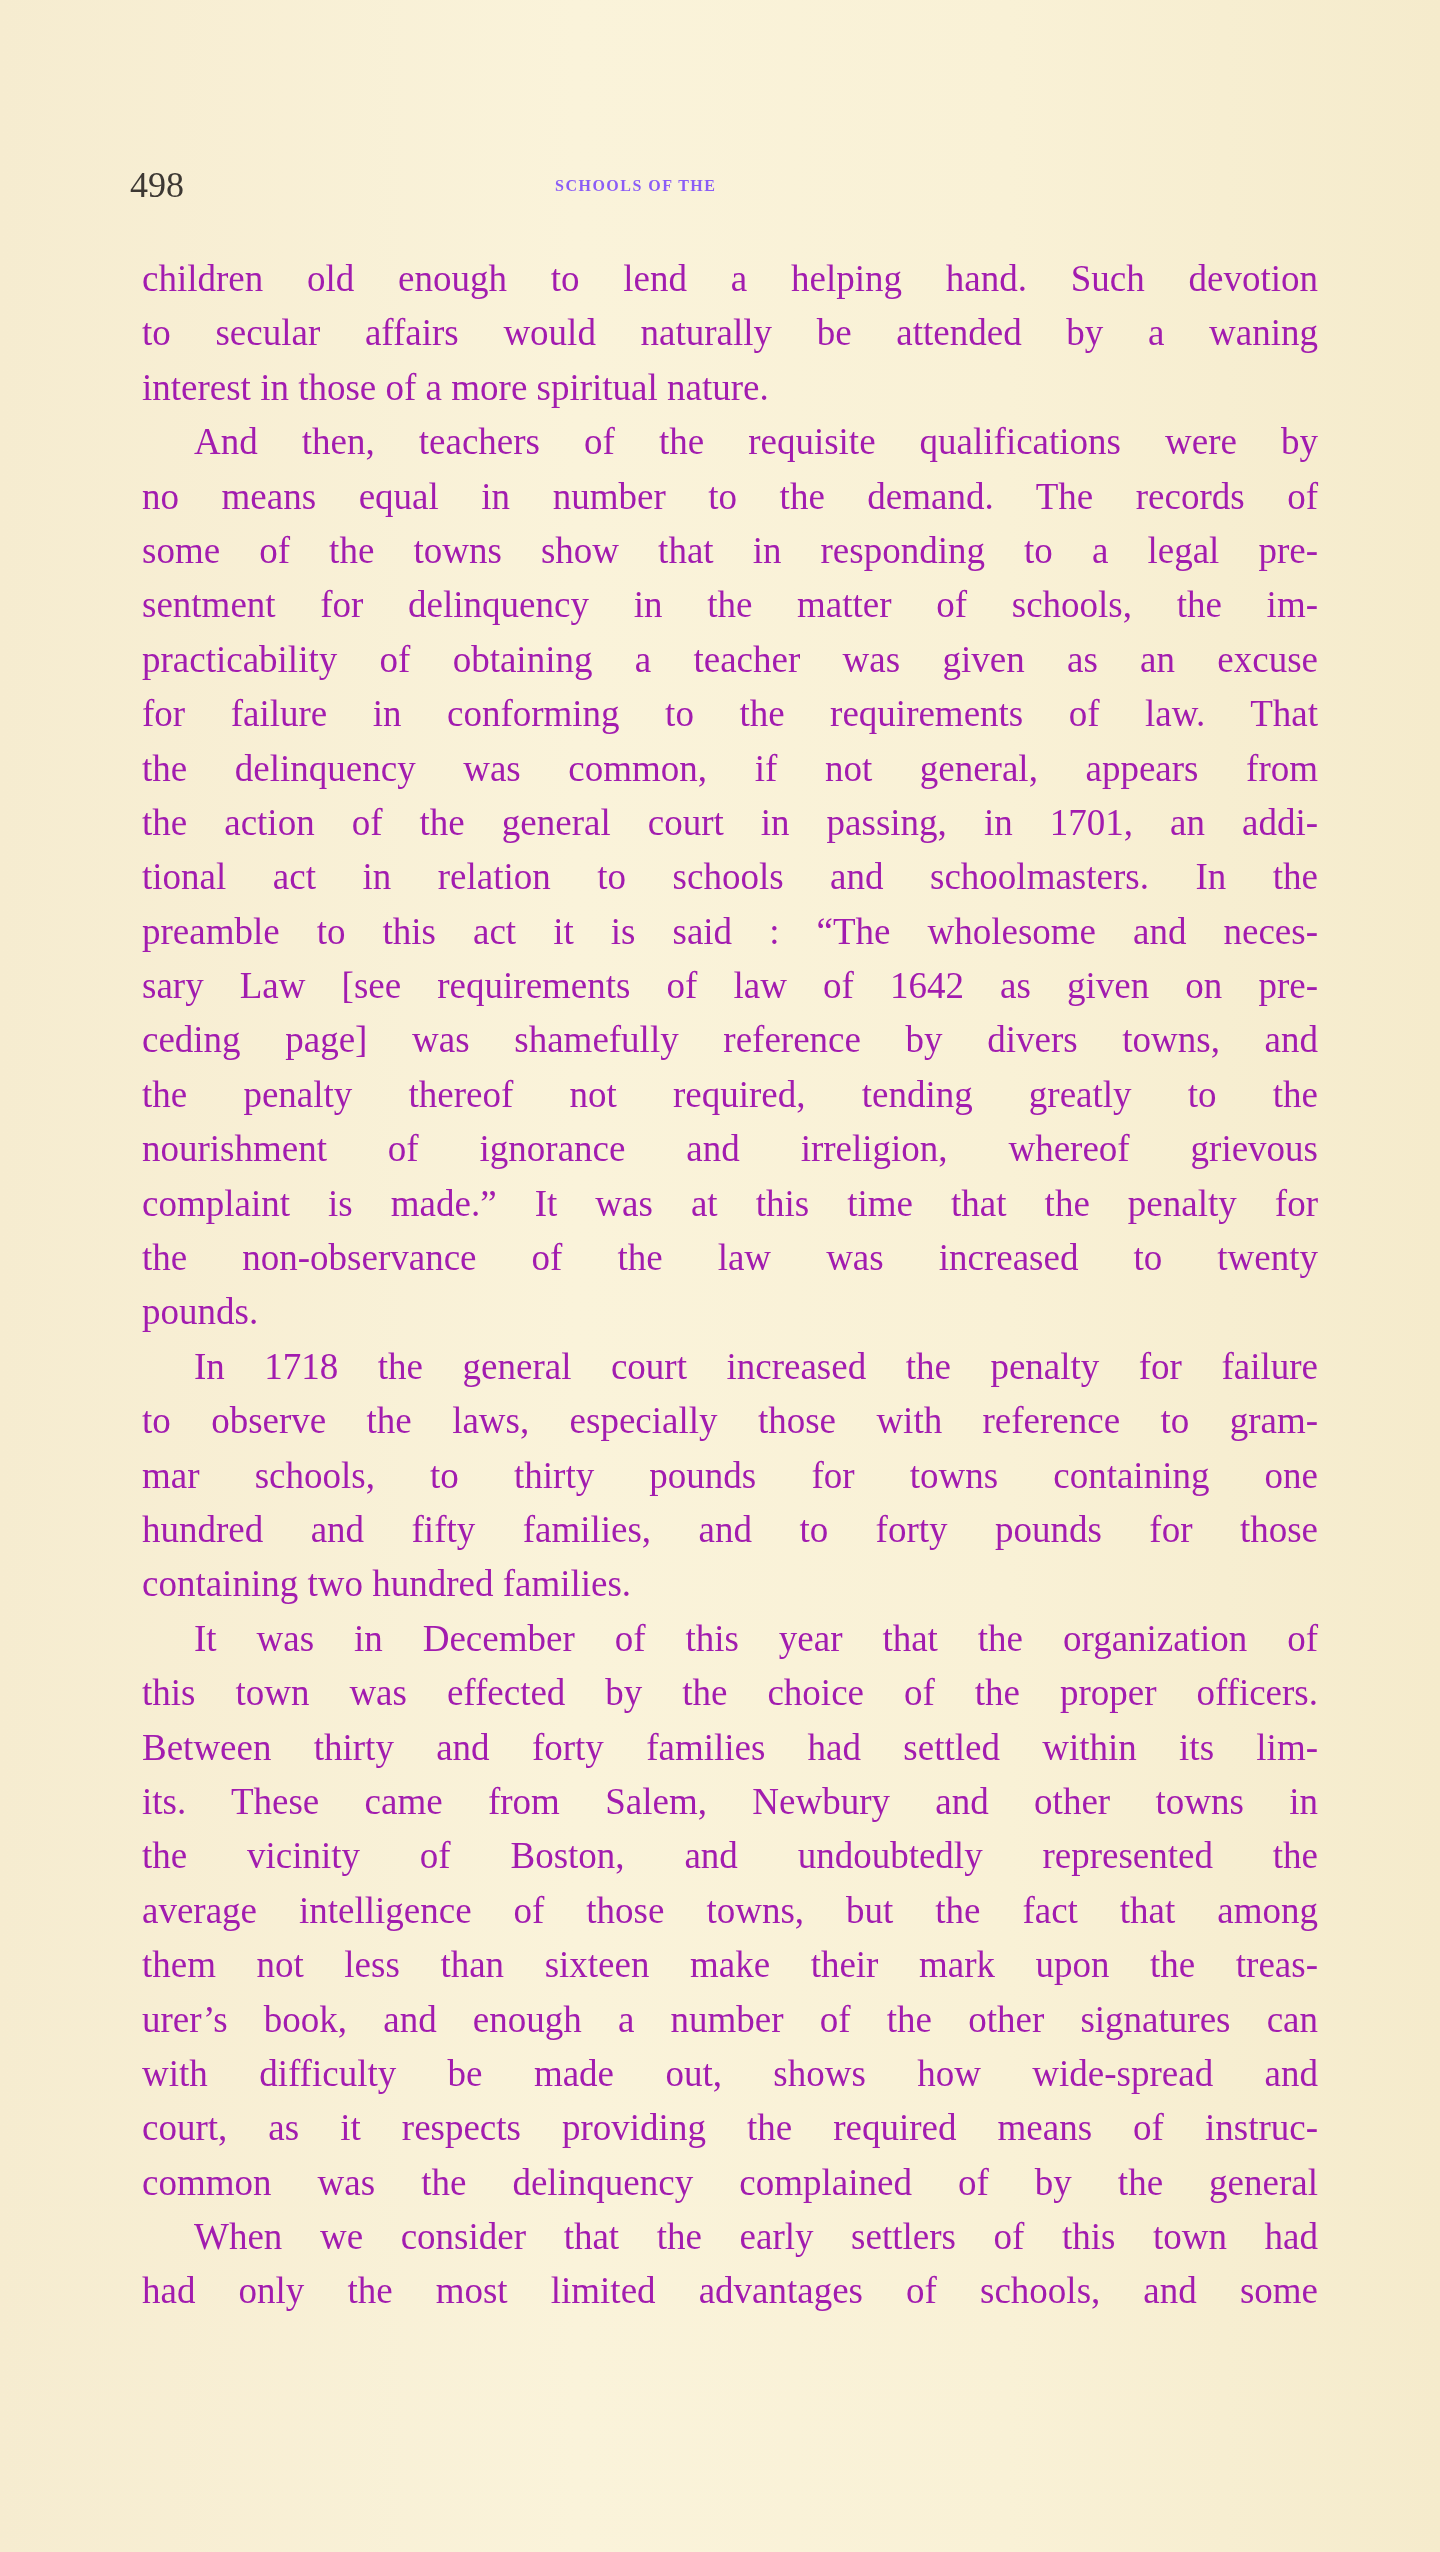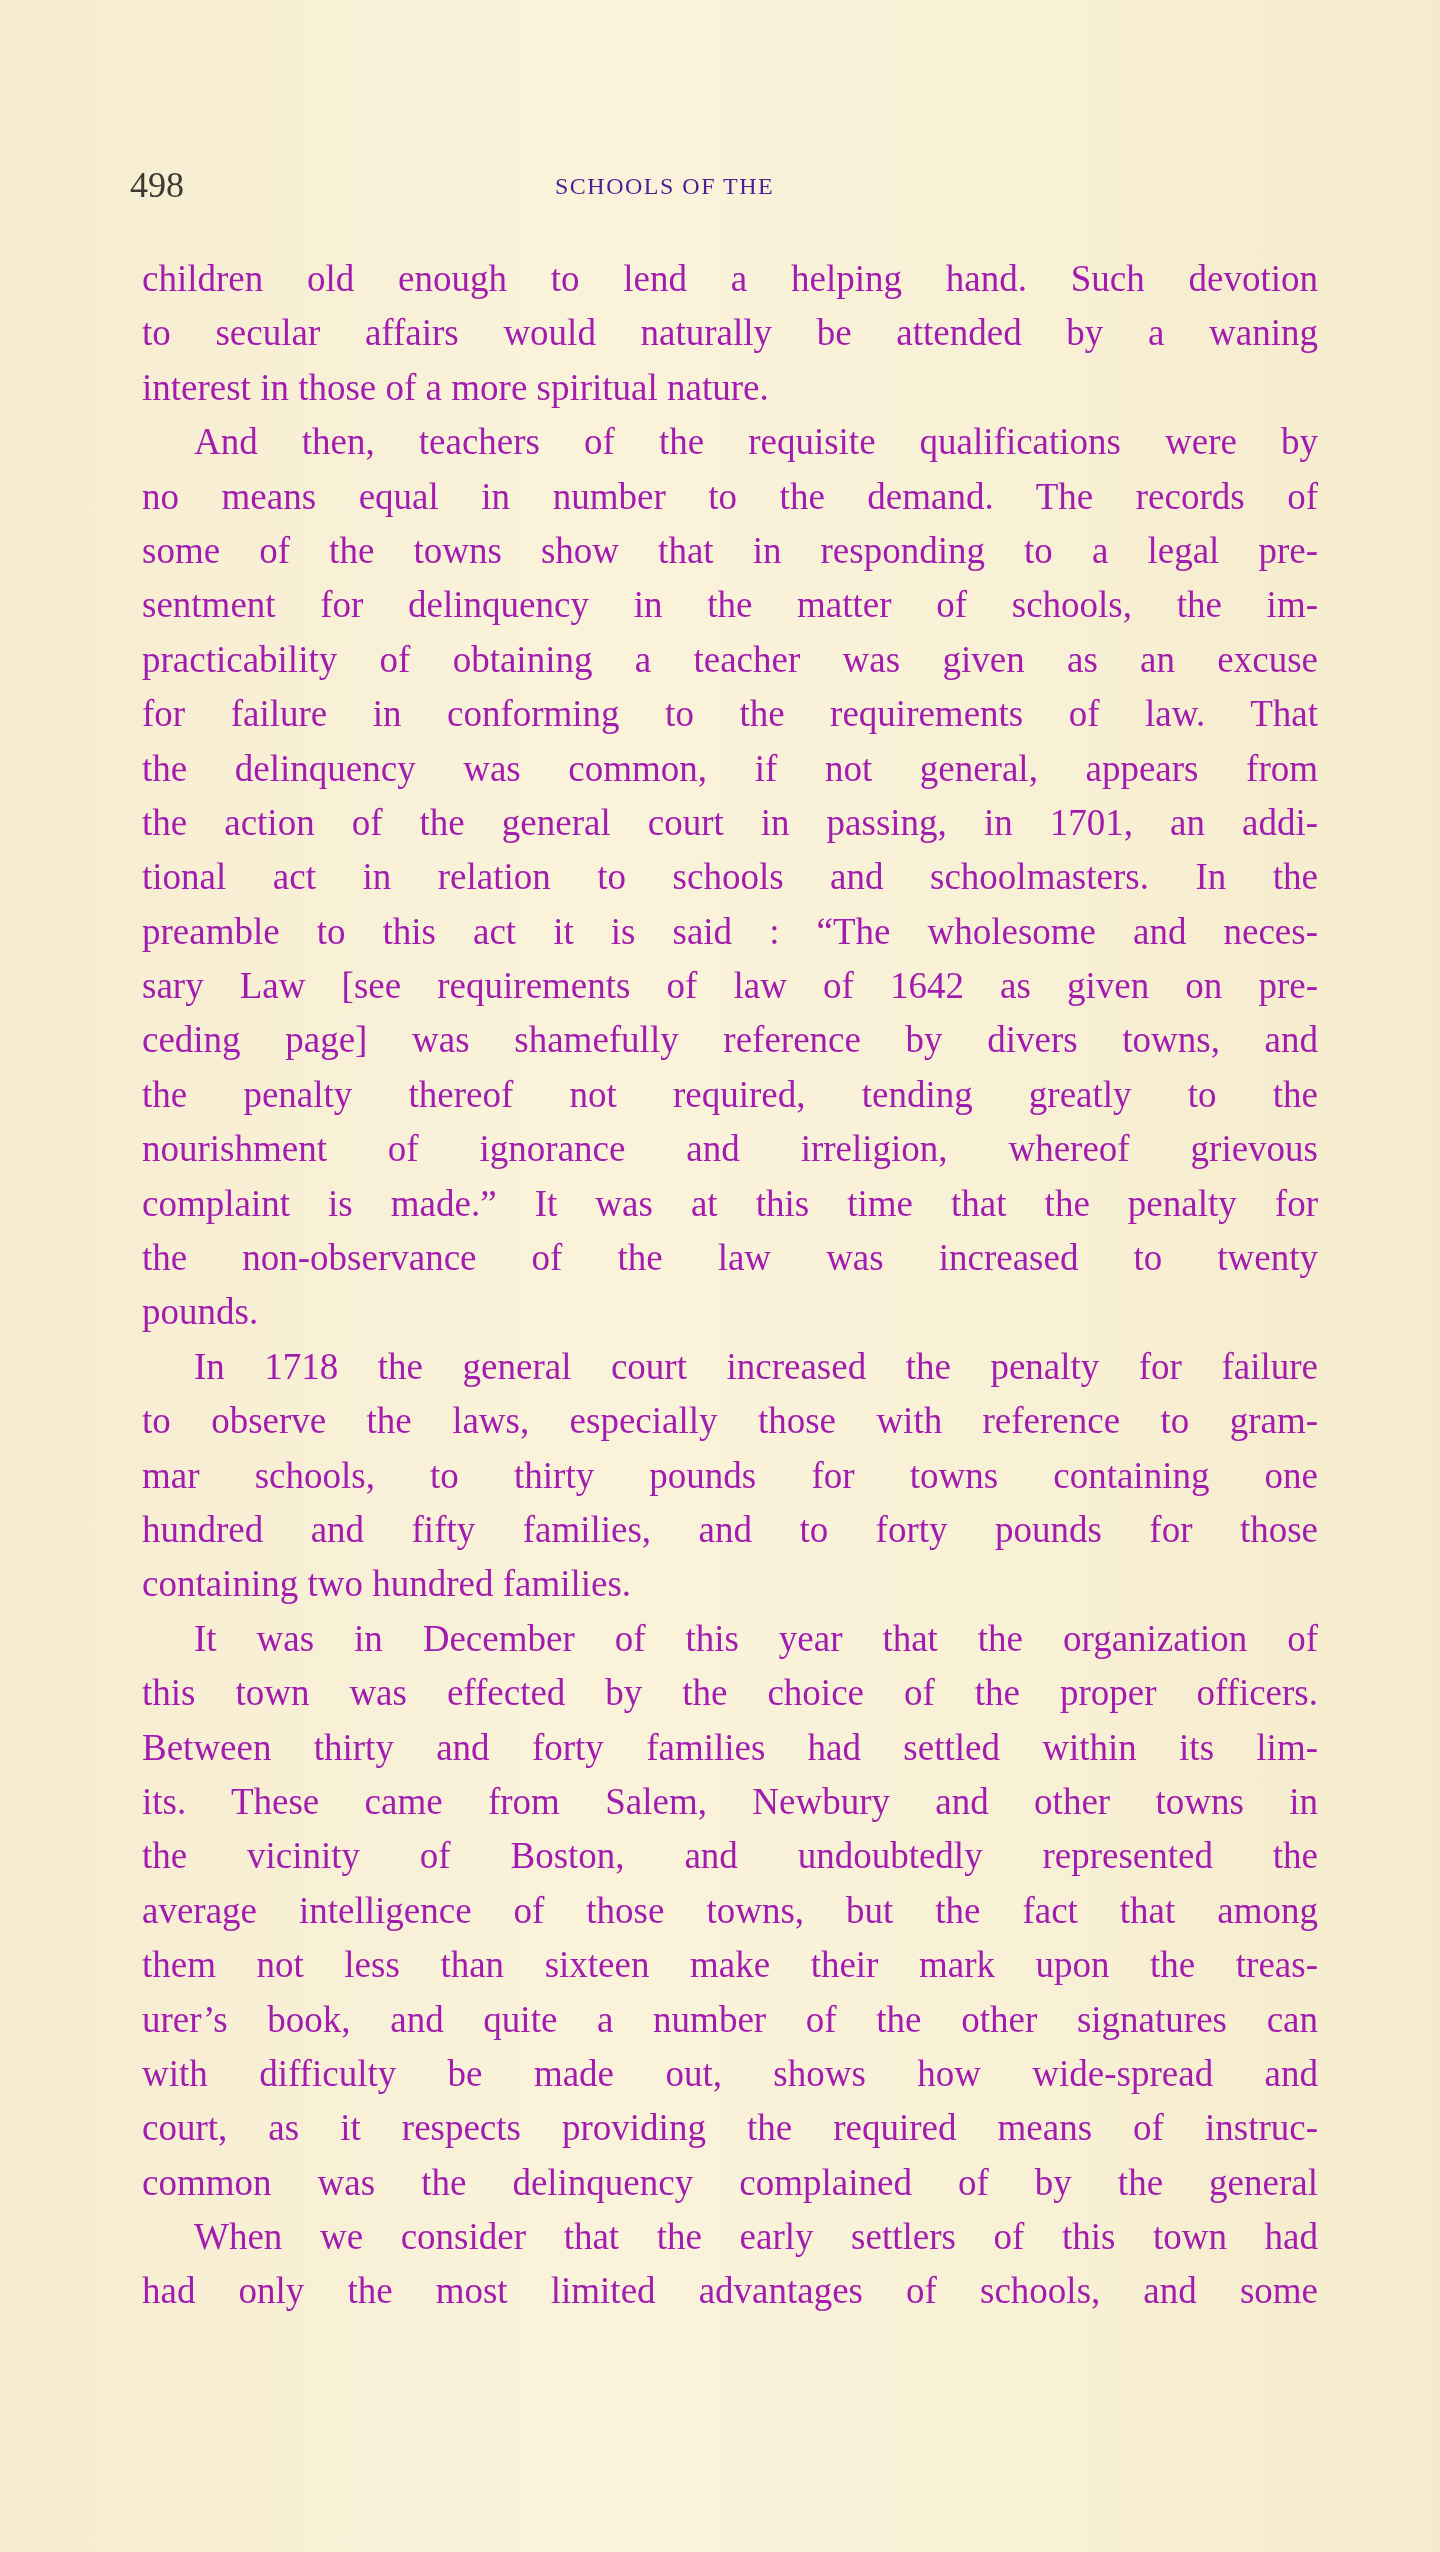--- a/index.html
+++ b/index.html
@@ -37,24 +37,25 @@
       font-size: 36px;
       line-height: 50px;
       letter-spacing: 0px;
       color: #3d3833;
     }
     .running-title {
       position: absolute;
       left: 425px;
       top: 4px;
       font-family: "Liberation Serif", serif;
-      font-size: 24px;
+      font-size: 16px;
       line-height: 44px;
       letter-spacing: 1.5px;
-      color: #4c1d95;
+      color: #8b5cf6;
+      font-weight: bold;
     }
     .body-text {
       position: absolute;
       top: 252px;
       left: 142px;
       width: 1176px;
     }
     .line {
       display: block;
       height: 54.4px;
@@ -120,21 +121,21 @@
     </div>
 
     <div>
       <span class="line indent">It was in December of this year that the organization of</span>
       <span class="line">this town was effected by the choice of the proper officers.</span>
       <span class="line">Between thirty and forty families had settled within its lim-</span>
       <span class="line">its.  These came from Salem, Newbury and other towns in</span>
       <span class="line">the vicinity of Boston, and undoubtedly represented the</span>
       <span class="line">average intelligence of those towns, but the fact that among</span>
       <span class="line">them not less than sixteen make their mark upon the treas-</span>
-      <span class="line">urer’s book, and quite a number of the other signatures can</span>
+      <span class="line">urer’s book, and enough a number of the other signatures can</span>
       <span class="line">with difficulty be made out, shows how wide-spread and</span>
       <span class="line">court, as it respects providing the required means of instruc-</span>
       <span class="line">common was the delinquency complained of by the general</span>
     </div>
 
     <div>
       <span class="line indent">When we consider that the early settlers of this town had</span>
       <span class="line">had only the most limited advantages of schools, and some</span>
     </div>
   </div>

